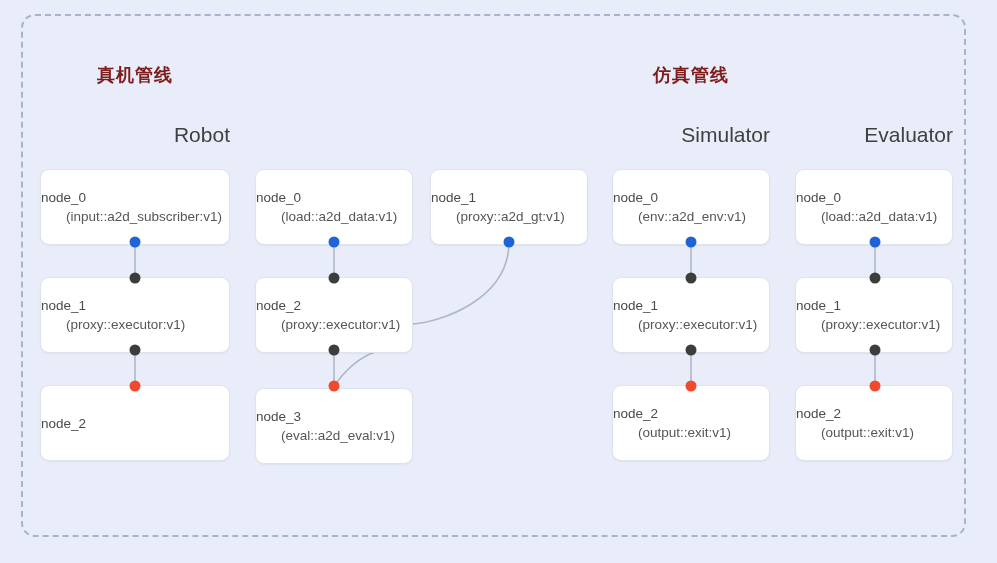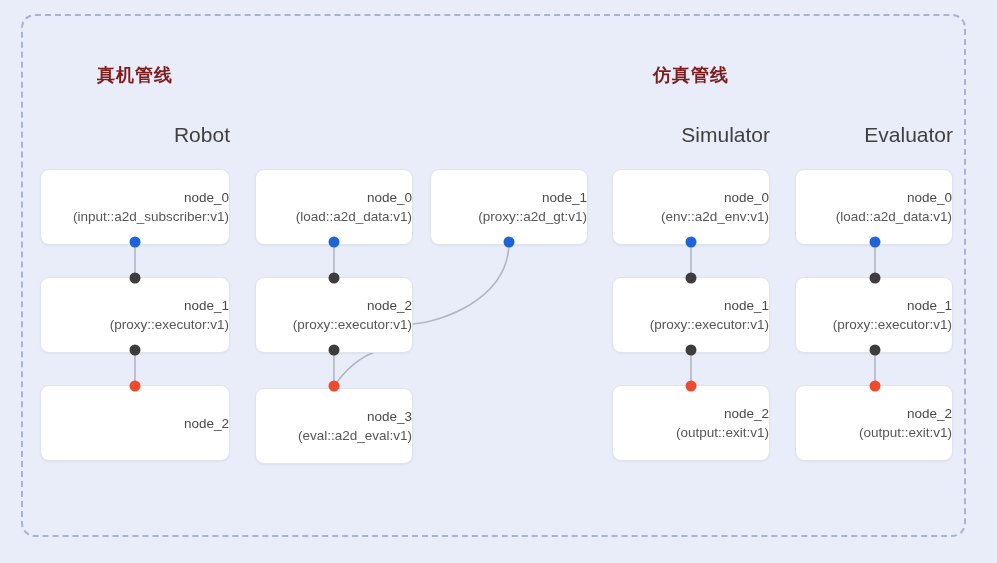--- a/index.html
+++ b/index.html
@@ -70,21 +70,21 @@
   }
   .node {
     position: absolute;
     box-sizing: border-box;
     background: #ffffff;
     border: 1px solid #dfe3ec;
     border-radius: 9px;
     box-shadow: 0 1px 2px rgba(40,55,90,0.06);
     display: flex;
     flex-direction: column;
-    align-items: flex-end;
+    align-items: flex-start;
     justify-content: center;
     height: 76px;
   }
   .node-title {
     font-size: 13.5px;
     color: #4a4a4a;
     line-height: 19px;
     white-space: nowrap;
   }
   .node-sub {

